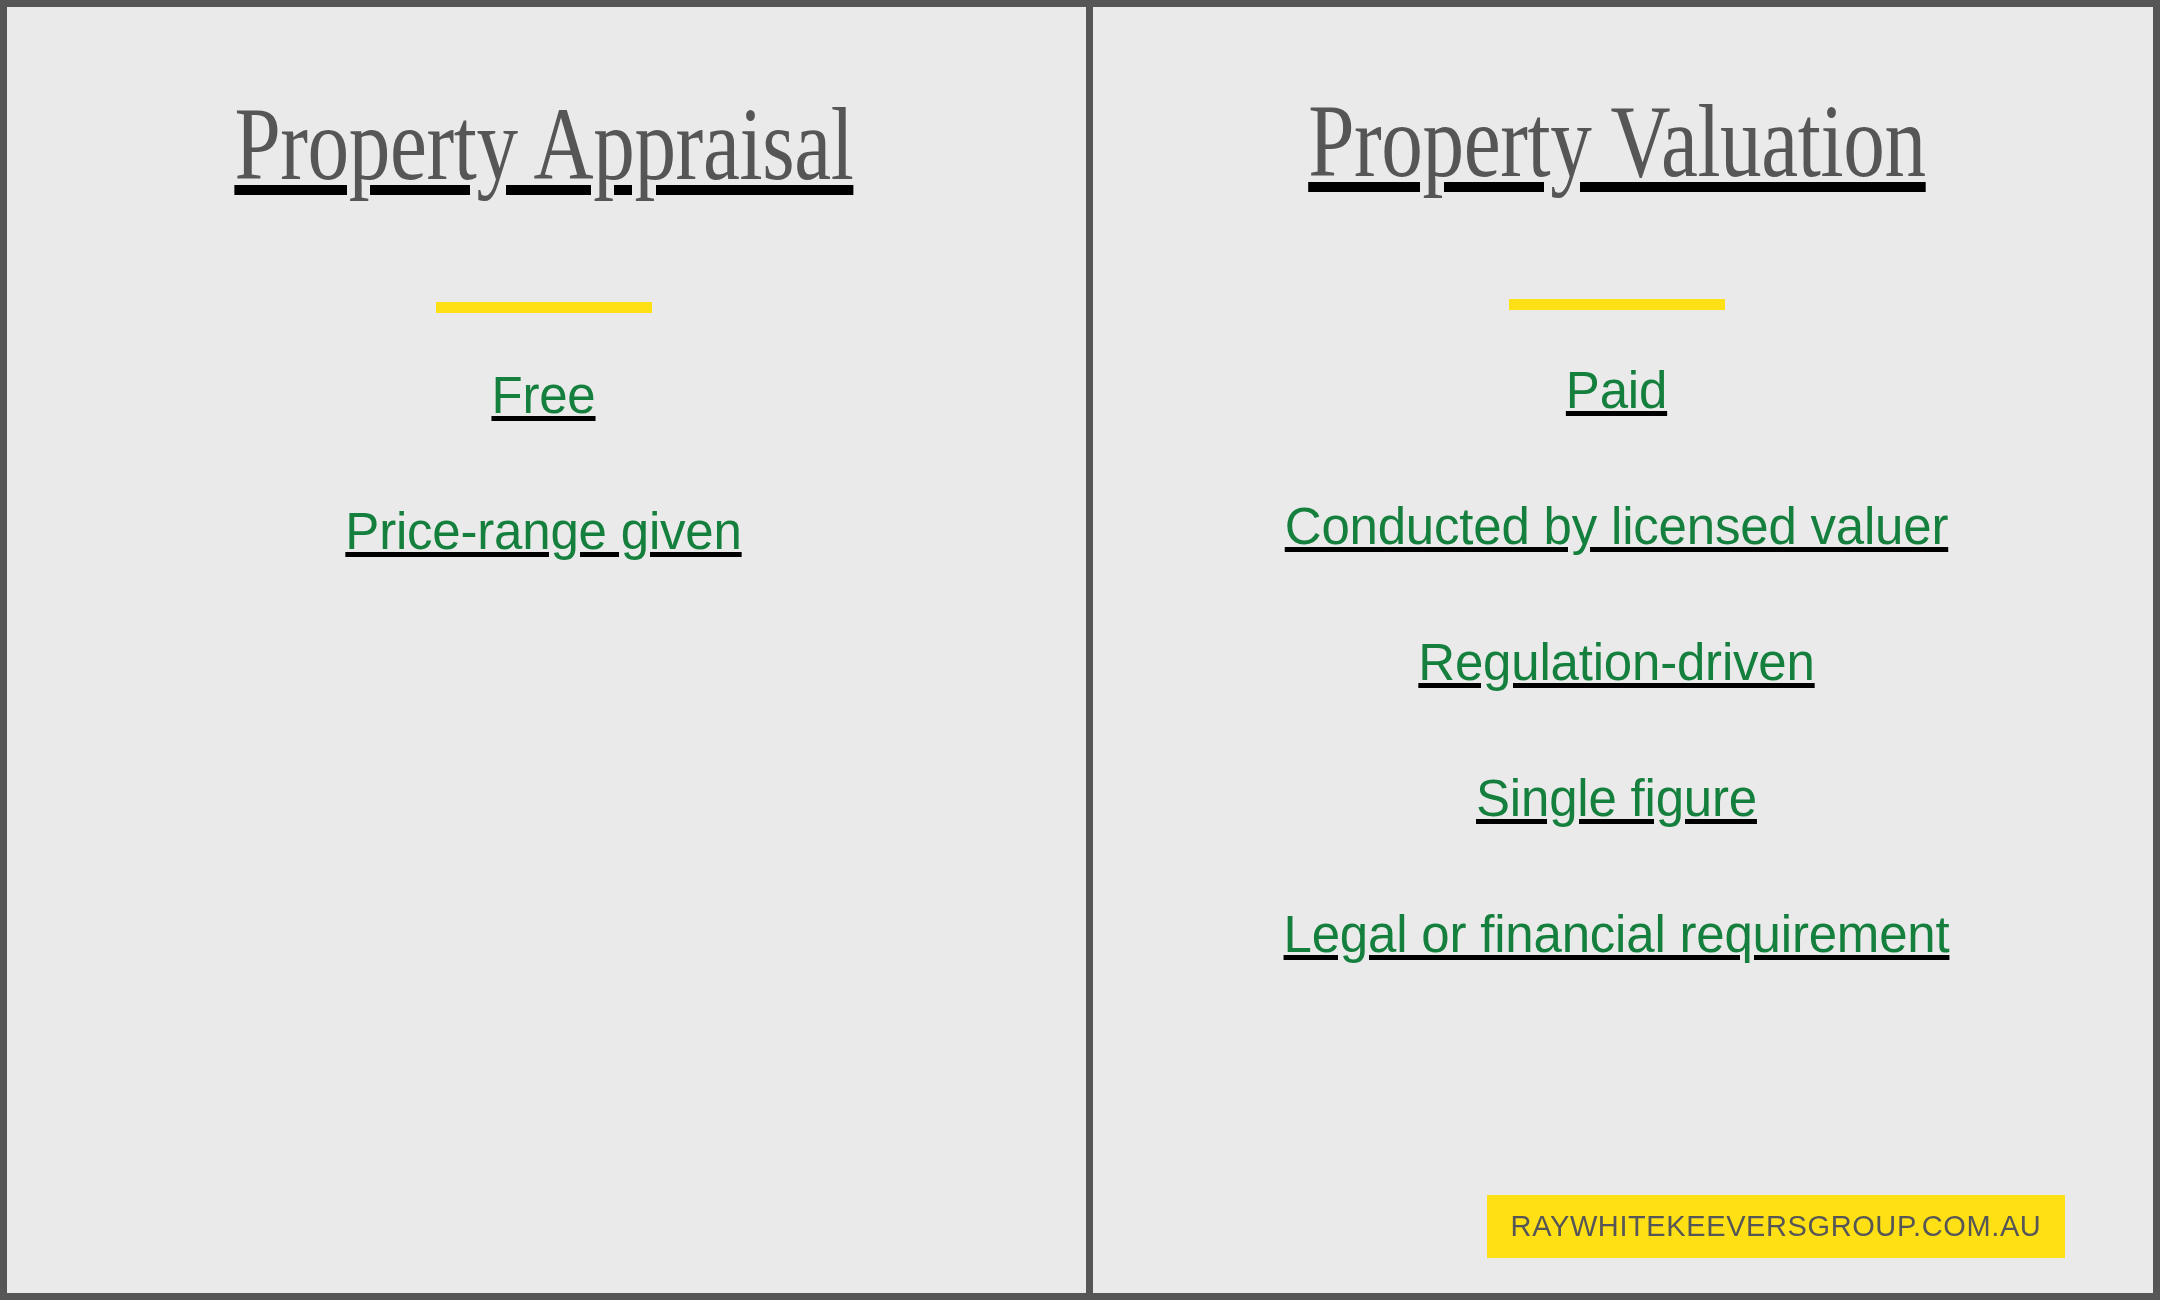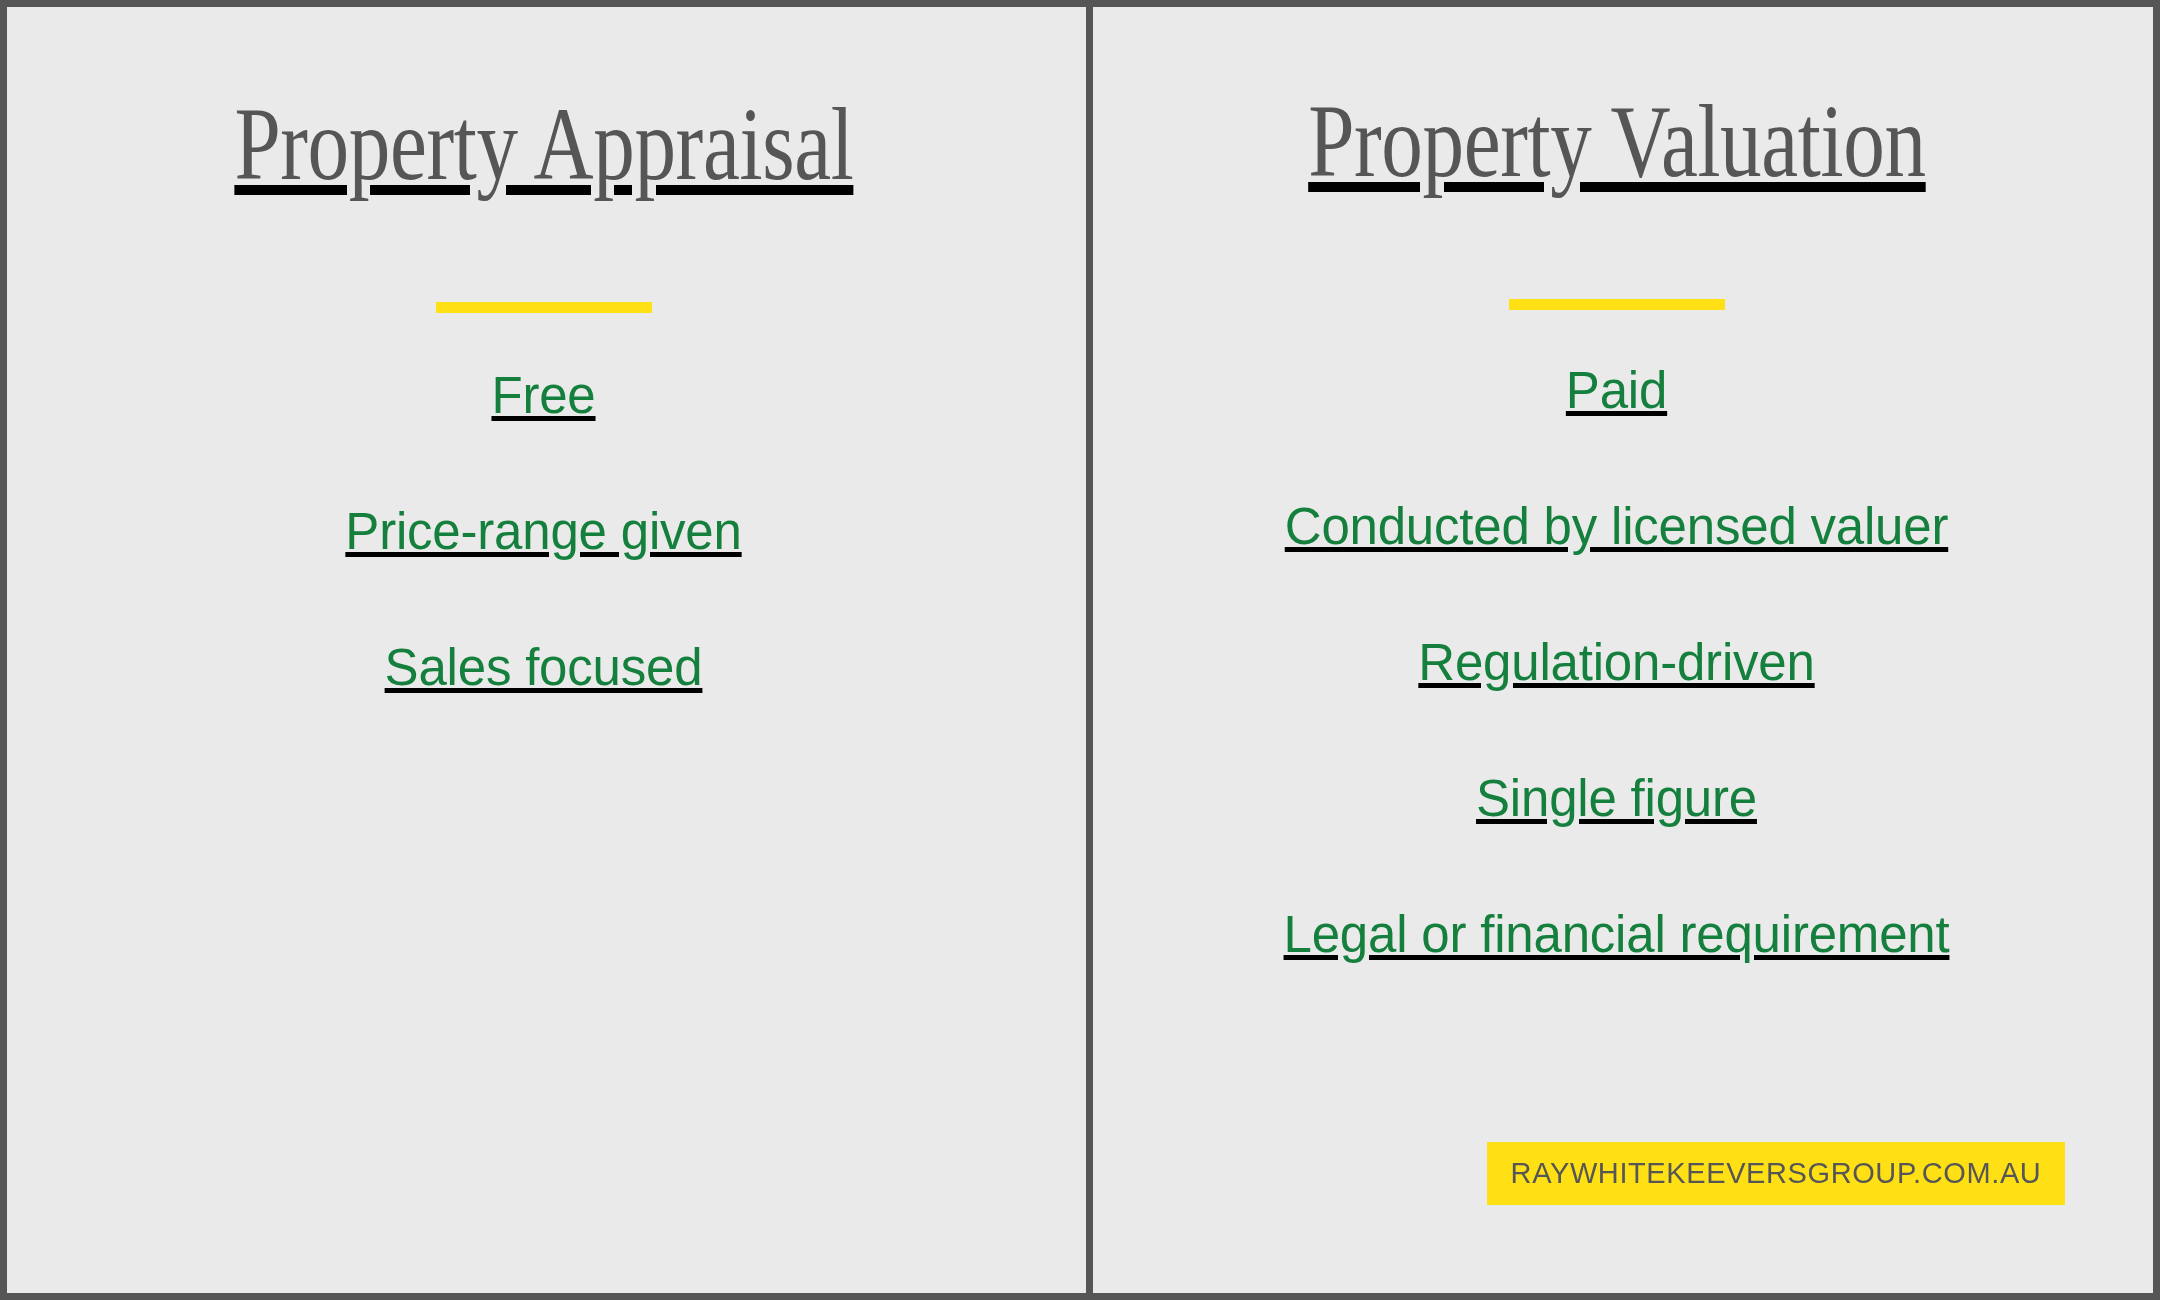--- a/index.html
+++ b/index.html
@@ -102,21 +102,21 @@
     white-space: nowrap;
     margin: 0 0 85px 0;
     padding: 0;
   }
   .item:last-child { margin-bottom: 0; }
 
   
   .badge {
     position: absolute;
     left: 1480px;
-    top: 1135px;
+    top: 1188px;
     width: 578px;
     height: 63px;
     background: #ffe014;
     display: flex;
     align-items: center;
     justify-content: center;
     z-index: 6;
   }
   .badge-text {
     font-family: "Liberation Sans", "DejaVu Sans", sans-serif;
@@ -135,21 +135,20 @@
   <div class="columns">
 
     <section class="panel panel-left">
       <h1 class="panel-title">Property Appraisal</h1>
 
       <div class="rule"></div>
 
       <ul class="items">
         <li class="item">Free</li>
         <li class="item">Price-range given</li>
-        <li class="item">Sales focused</li>
       </ul>
     </section>
 
     <section class="panel panel-right">
       <h1 class="panel-title">Property Valuation</h1>
 
       <div class="rule"></div>
 
       <ul class="items">
         <li class="item">Paid</li>

